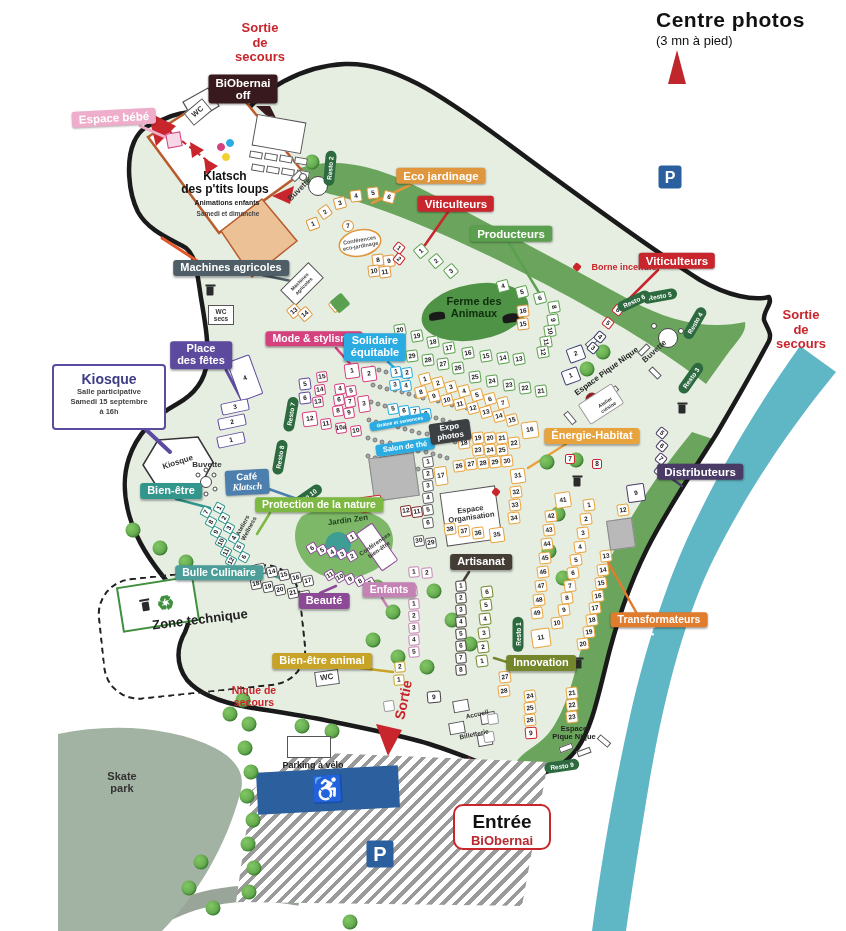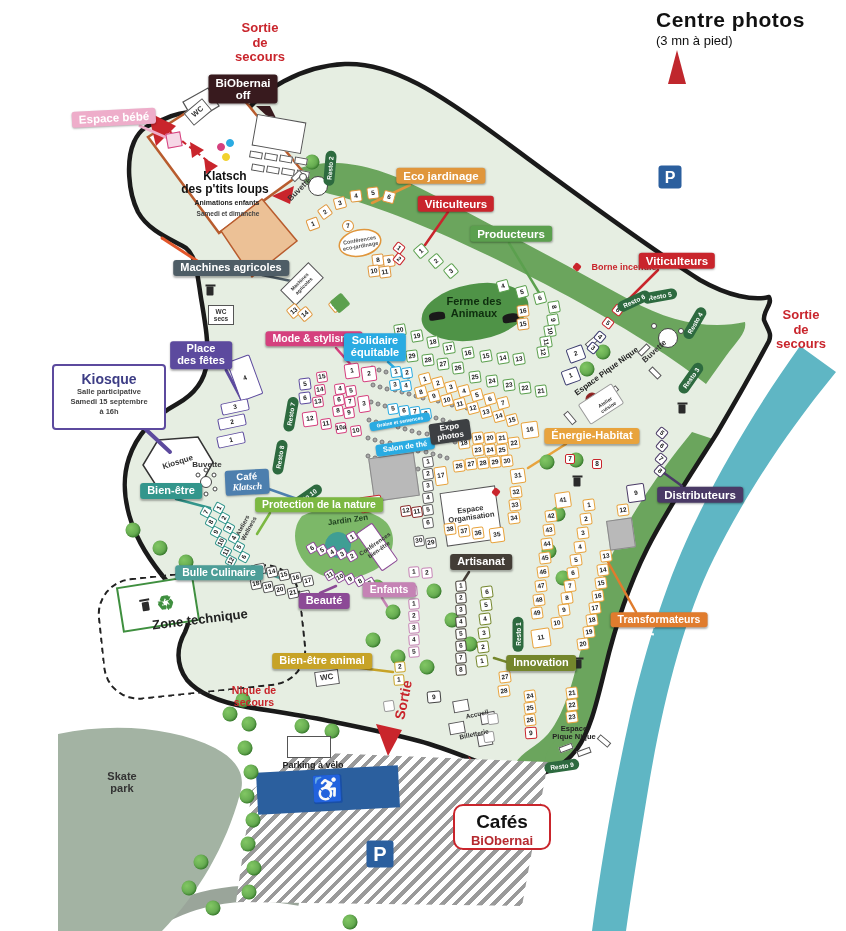--- a/index.html
+++ b/index.html
@@ -693,21 +693,21 @@
       <div>Solidaire</div>
       <div>équitable</div>
     </div>
     <div class="mlabel abs" style="background: rgb(92, 74, 158); font-size: 11px; left: 201px; top: 355px;">
       <div>Place</div>
       <div>des fêtes</div>
     </div>
     <div class="mlabel abs" style="background: rgb(232, 163, 61); font-size: 11px; left: 592px; top: 436px;">
       <div>Énergie-Habitat</div>
     </div>
-    <div class="mlabel abs" style="background: rgb(74, 58, 102); font-size: 11.5px; left: 700px; top: 495px;">
+    <div class="mlabel abs" style="background: rgb(74, 58, 102); font-size: 11.5px; left: 700px; top: 472px;">
       <div>Distributeurs</div>
     </div>
     <div class="mlabel abs" style="background: rgb(42, 171, 226); font-size: 7.5px; left: 405px; top: 447px; --r: -8deg;">
       <div>Salon de thé</div>
     </div>
     <div class="mlabel abs" style="background: rgb(77, 127, 174); font-size: 9.5px; left: 247px; top: 482px; --r: -3deg;">
       <div>Café</div>
       <div class="script">Klatsch</div>
     </div>
     <div class="mlabel abs" style="background: rgb(51, 150, 140); font-size: 11px; left: 171px; top: 491px;">
@@ -744,18 +744,18 @@
     <div class="mlabel abs" style="background: rgb(42, 171, 226); font-size: 5px; left: 400px; top: 422px; --r: -10deg;">
       <div>Graine et semences</div>
     </div>
     <div class="panel abs" style="width: 114px; height: 66px; border-color: rgb(92, 74, 158); left: 109px; top: 397px;">
       <div class="ptitle" style="color: rgb(61, 61, 133); font-size: 14px;">Kiosque</div>
       <div class="pline">Salle participative</div>
       <div class="pline">Samedi 15 septembre</div>
       <div class="pline">à 16h</div>
     </div>
     <div class="panel abs" style="width: 98px; height: 46px; border-color: rgb(201, 37, 44); border-radius: 10px; left: 502px; top: 827px;">
-      <div class="ptitle" style="color: rgb(17, 17, 17); font-size: 19px;">Cafés</div>
+      <div class="ptitle" style="color: rgb(17, 17, 17); font-size: 19px;">Entrée</div>
       <div class="pline" style="color: rgb(181, 41, 47); font-size: 13px; font-weight: bold;">BiObernai</div>
     </div>
     <div class="pmark abs" style="width: 23px; height: 23px; font-size: 16px; left: 670px; top: 177px;">P</div>
     <div class="pmark abs" style="width: 27px; height: 27px; font-size: 20px; left: 380px; top: 854px;">P</div>
   </div>
 
 </body></html>

